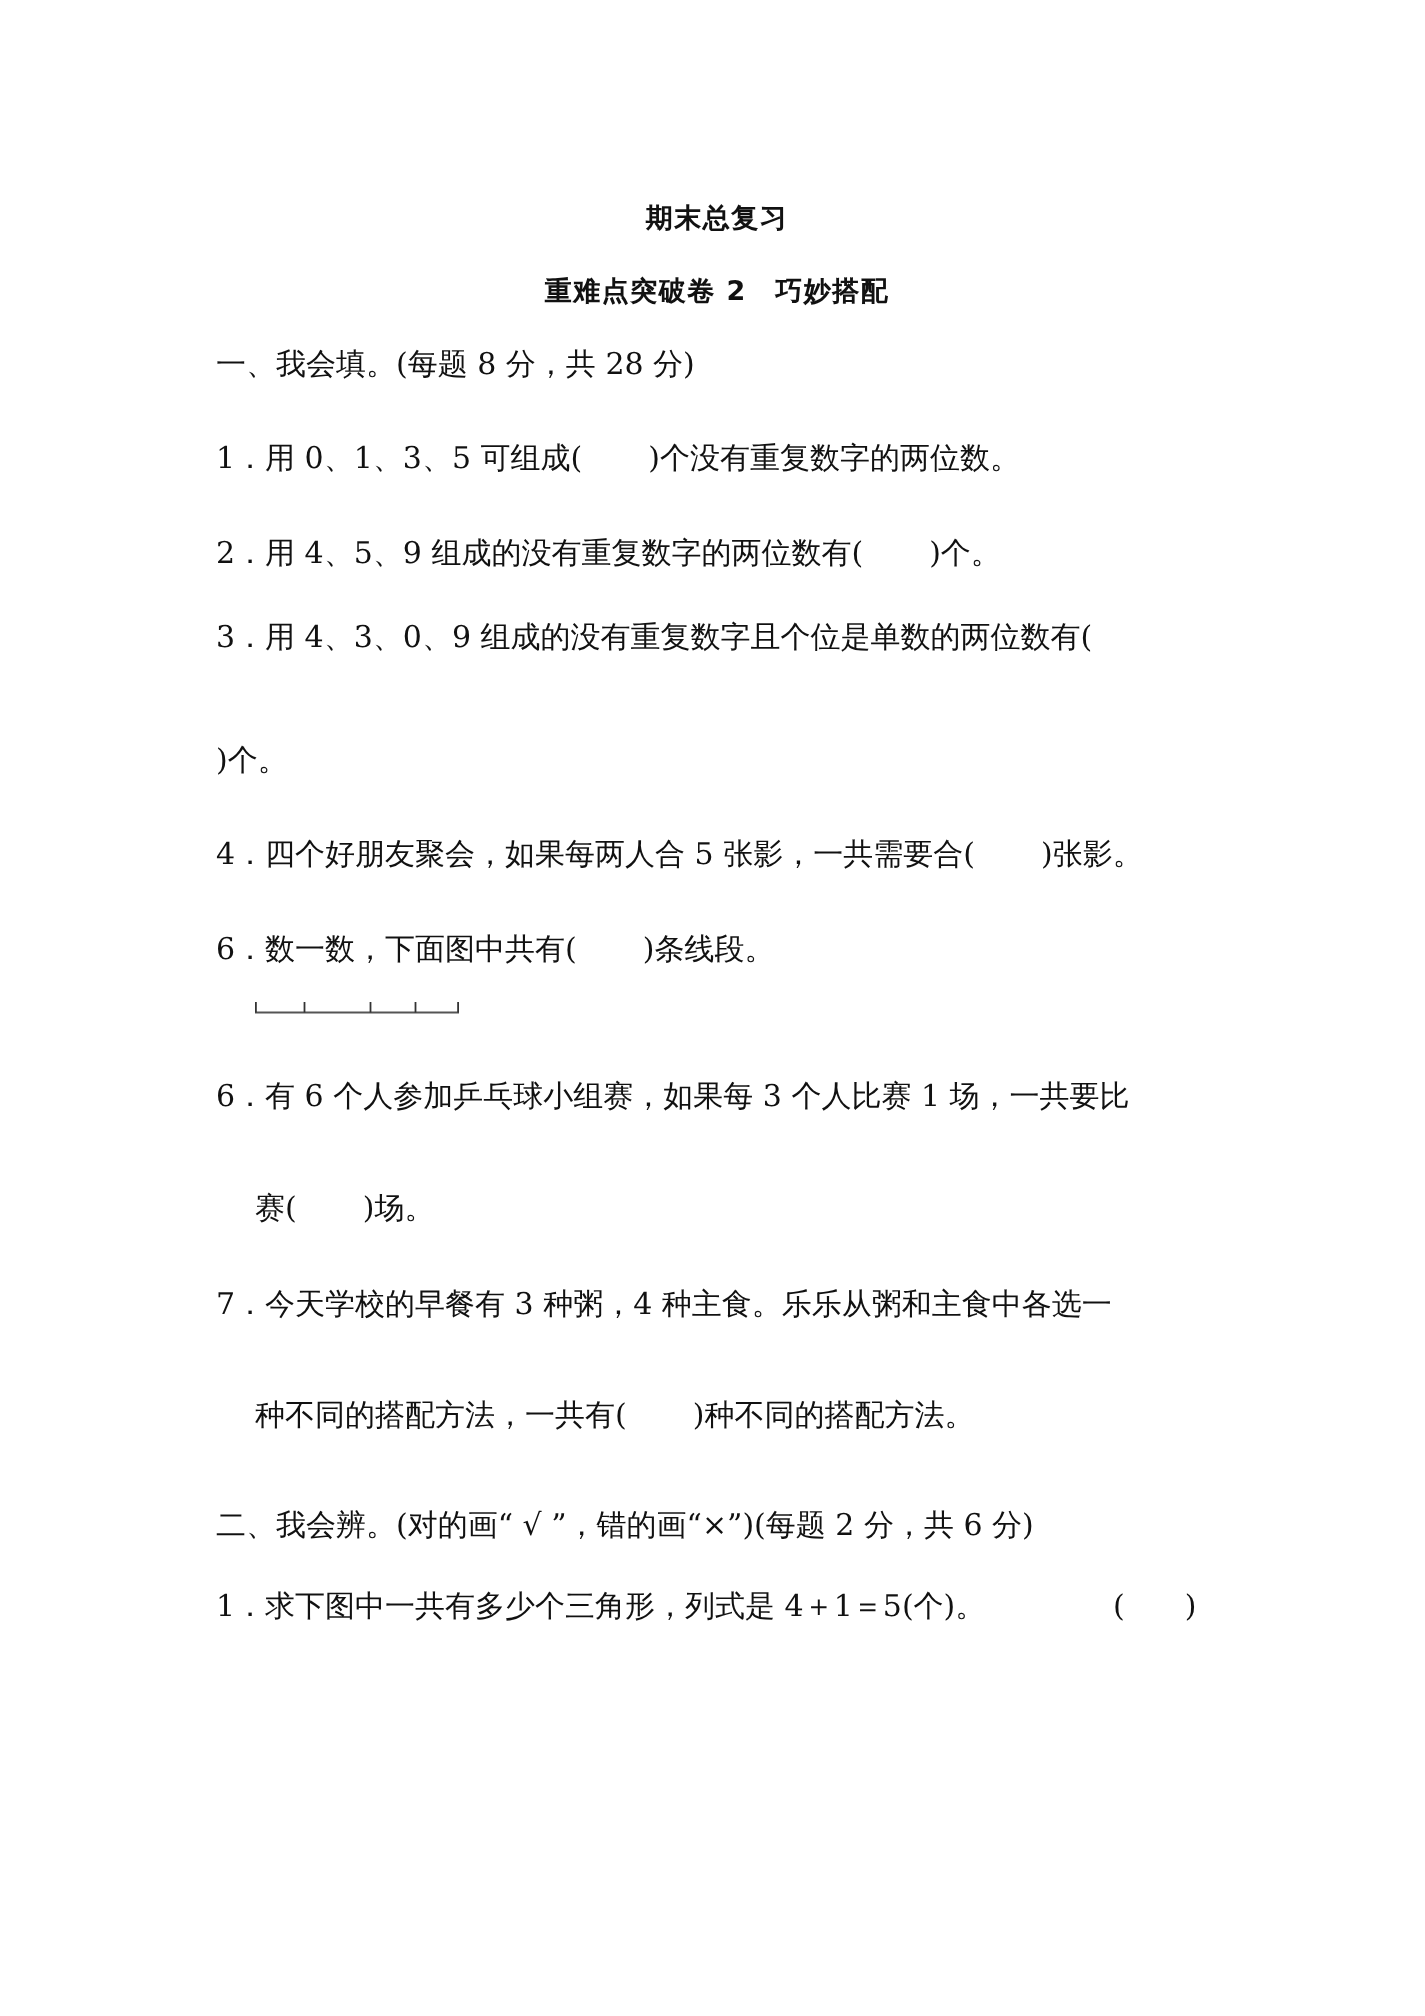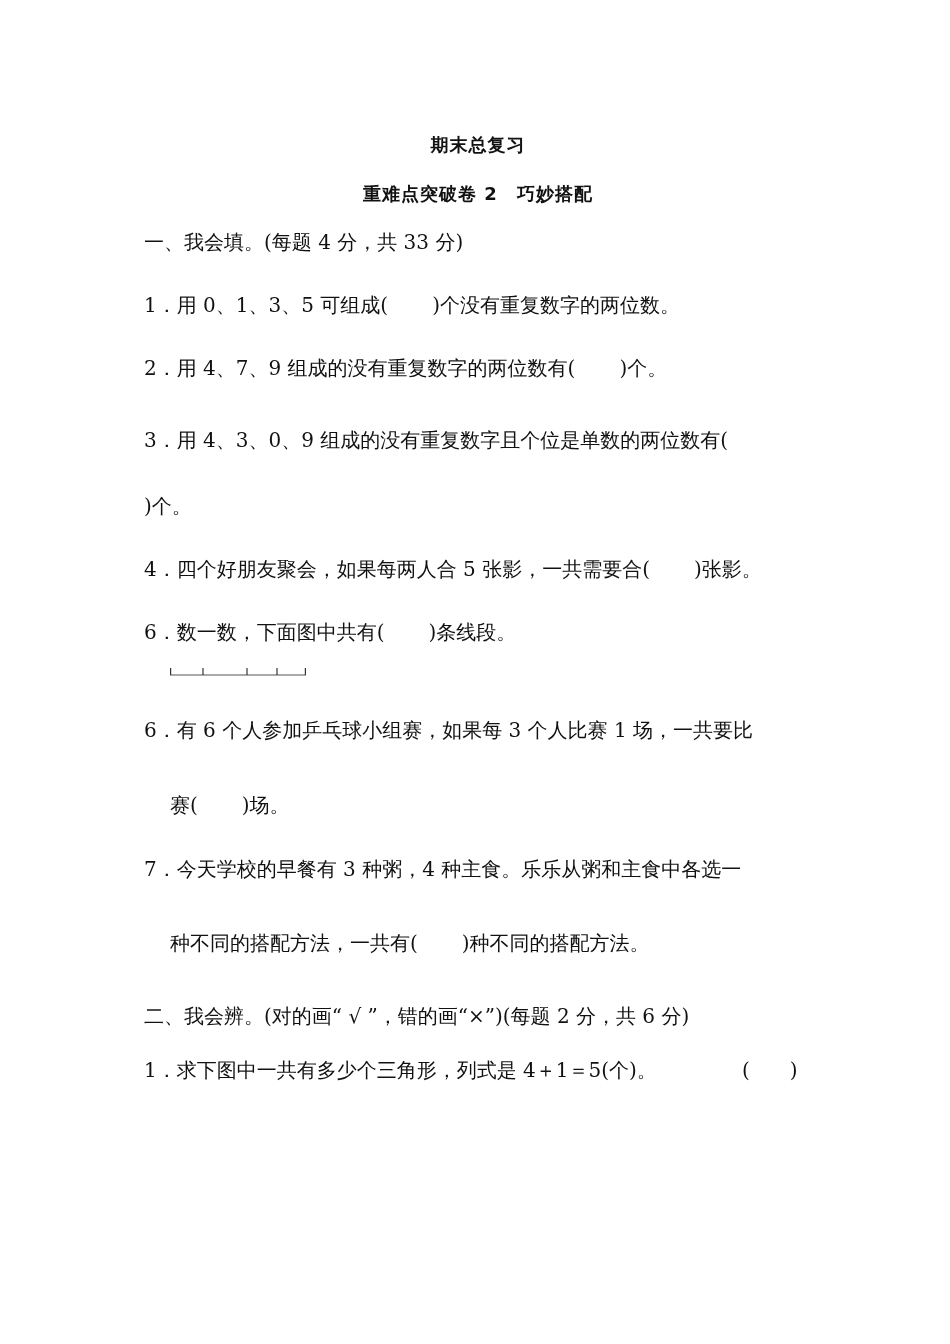--- a/index.html
+++ b/index.html
@@ -10,31 +10,31 @@
          font-family:"DejaVu Sans","Liberation Sans",sans-serif;font-size:18px;letter-spacing:1px;}
   .blank{display:inline-block;}
   .seg{position:absolute;left:170px;top:668px;width:136px;height:8px;}
 </style>
 </head>
 <body>
 
 <div class="title" style="top:133px">期末总复习</div>
 <div class="title" style="top:182px">重难点突破卷 2　巧妙搭配</div>
 
-<div class="line" style="top:230px">一、我会填。(每题 4 分，共 33 分)</div>
+<div class="line" style="top:230px">一、我会填。(每题 8 分，共 28 分)</div>
 
 <div class="line" style="top:293px">
   <span>1．用 0、1、3、5 可组成(</span><span class="blank" style="width:44px"></span><span>)个没有重复数字的两位数。</span>
 </div>
 
 <div class="line" style="top:356px">
-  <span>2．用 4、7、9 组成的没有重复数字的两位数有(</span><span class="blank" style="width:44px"></span><span>)个。</span>
+  <span>2．用 4、5、9 组成的没有重复数字的两位数有(</span><span class="blank" style="width:44px"></span><span>)个。</span>
 </div>
 
-<div class="line" style="top:428px">3．用 4、3、0、9 组成的没有重复数字且个位是单数的两位数有(</div>
+<div class="line" style="top:412px">3．用 4、3、0、9 组成的没有重复数字且个位是单数的两位数有(</div>
 <div class="line" style="top:494px">)个。</div>
 
 <div class="line" style="top:557px">
   <span>4．四个好朋友聚会，如果每两人合 5 张影，一共需要合(</span><span class="blank" style="width:44px"></span><span>)张影。</span>
 </div>
 
 <div class="line" style="top:620px">
   <span>6．数一数，下面图中共有(</span><span class="blank" style="width:44px"></span><span>)条线段。</span>
 </div>
 

